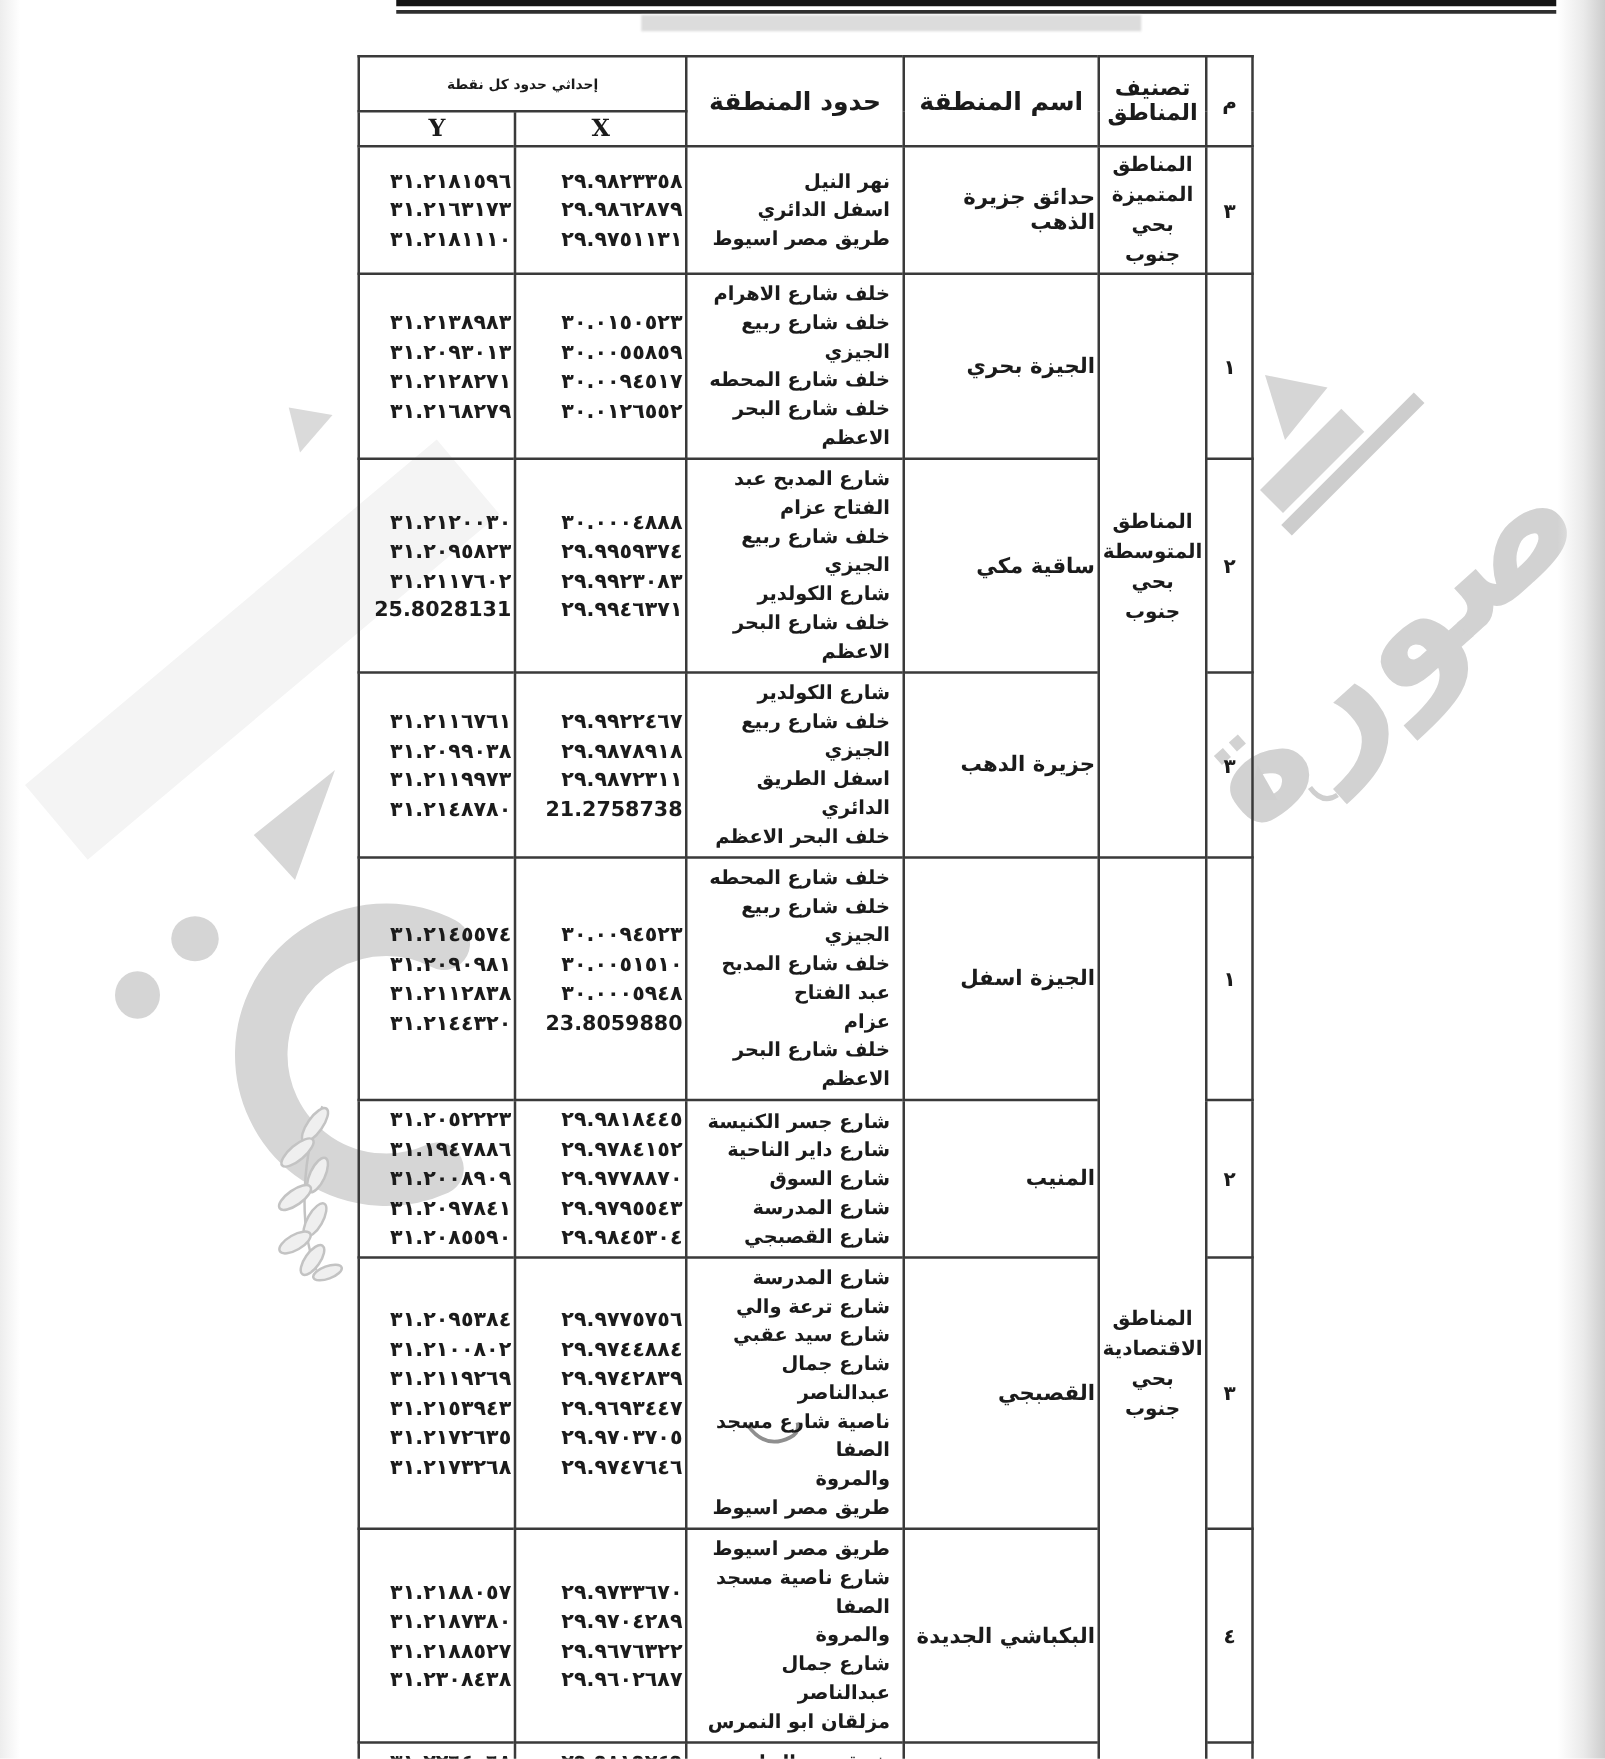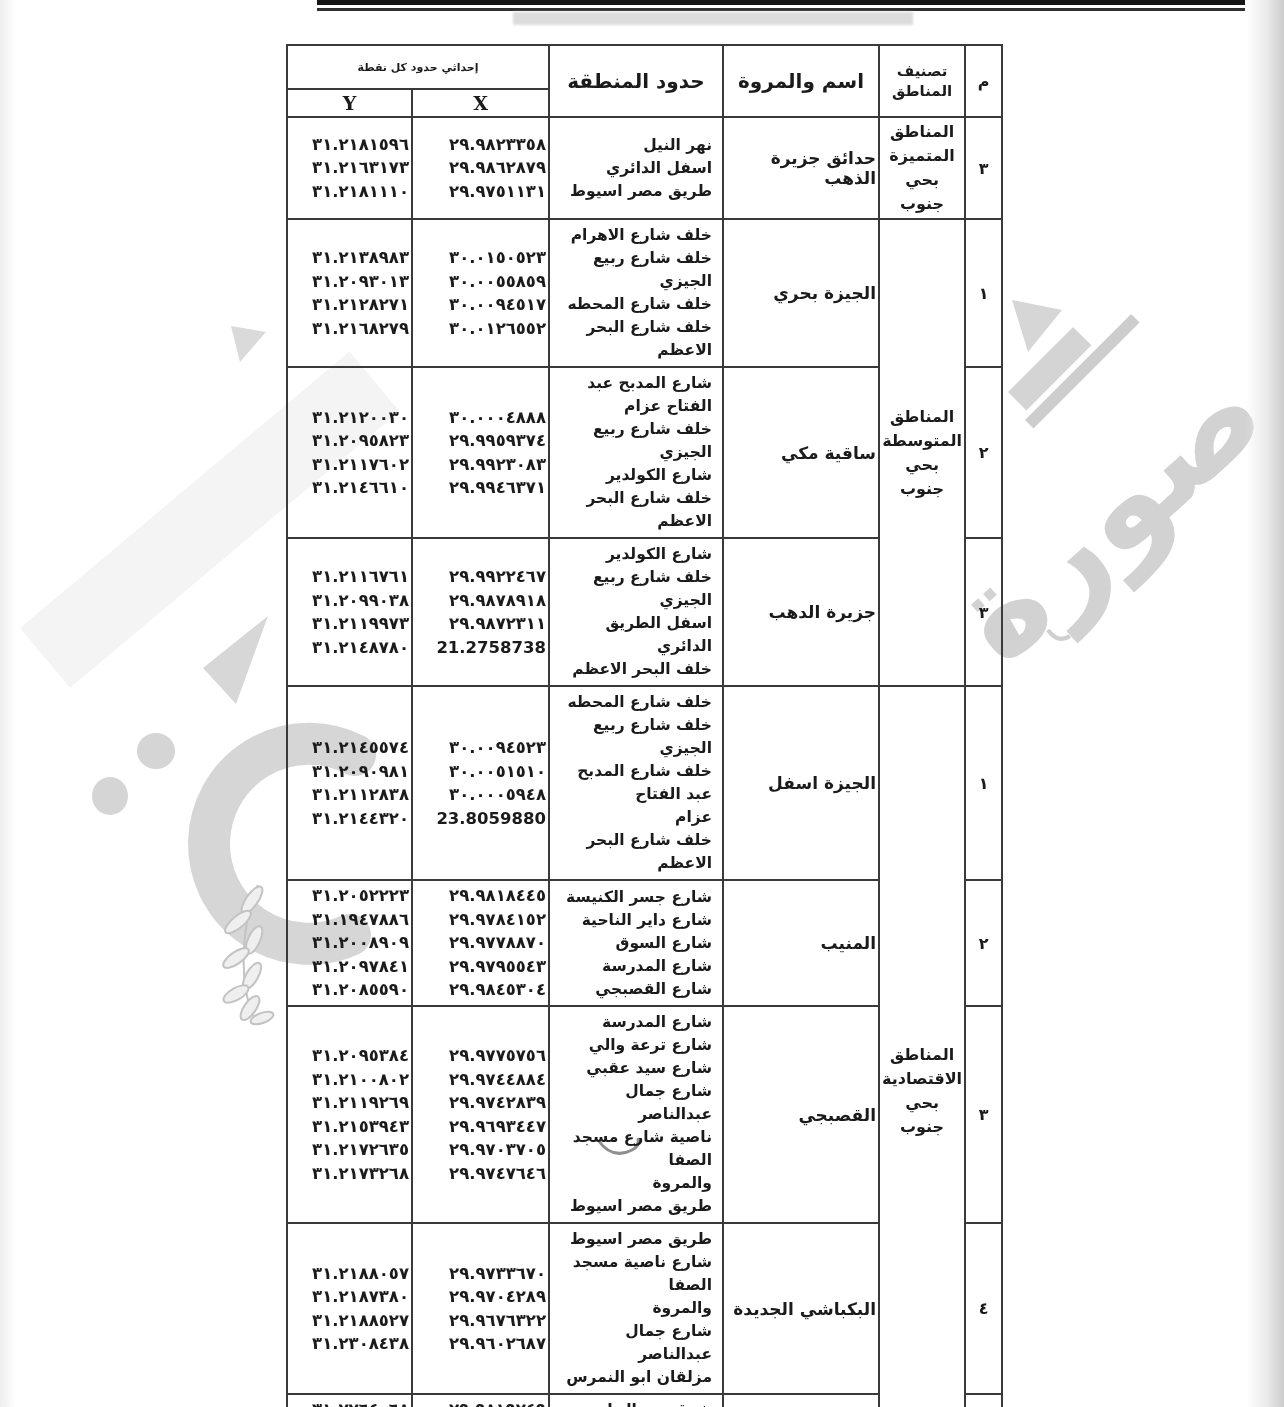--- a/index.html
+++ b/index.html
@@ -19,21 +19,21 @@
   .wm{position:absolute;left:0;top:0;z-index:1;}
   
   .tablewrap{position:absolute;left:286px;top:44px;z-index:2;}
   table{border-collapse:collapse;table-layout:fixed;direction:rtl;background:transparent;}
   td,th{border:2px solid #3a3a3a;vertical-align:middle;color:#1b1b1b;font-weight:700;
         padding:2px;overflow:hidden;background:transparent;}
   th{font-size:20px;}
   .ml{white-space:pre-line;}
   .hcoords{font-size:11px;}
   .xy{font-family:"DejaVu Serif",serif;font-size:19px;}
-  .hcls{font-size:15px;line-height:20px;}
+  .hcls{font-size:18px;line-height:20px;}
   .hno{font-size:16px;}
   .num{text-align:center;font-size:16px;}
   .cls{text-align:center;font-size:16px;line-height:24px;}
   .name{text-align:right;font-size:17px;}
   .bounds{text-align:right;padding:4px 10px 4px 4px;font-size:15.5px;line-height:23px;margin-top:12px;}
   .coord{text-align:right;font-size:16.5px;line-height:23.5px;direction:ltr;letter-spacing:0.5px;}
   th,td{ -webkit-font-smoothing:antialiased; }
 </style>
 </head>
 <body>
@@ -92,21 +92,21 @@
         <col style="width:156px">
     <col style="width:174px">
         <col style="width:137px">
         <col style="width:125px">
   </colgroup>
   <tbody>
         <tr style="height:44px">
     <th rowspan="2" class="hno">م</th>
     <th rowspan="2" class="hcls ml">تصنيف
 المناطق</th>
-    <th rowspan="2">اسم والمروة</th>
+    <th rowspan="2">اسم المنطقة</th>
     <th rowspan="2">حدود المنطقة</th>
     <th colspan="2" class="hcoords">إحداثي حدود كل نقطة</th>
   </tr>
   <tr style="height:26px">
     <th class="xy">X</th>
     <th class="xy">Y</th>
   </tr>
 
   <tr style="height:98px">
     <td class="num">٣</td>
@@ -153,21 +153,21 @@
 خلف شارع ربيع الجيزي
 شارع الكولدير
 خلف شارع البحر الاعظم</td>
     <td class="coord ml">٣٠.٠٠٠٤٨٨٨
 ٢٩.٩٩٥٩٣٧٤
 ٢٩.٩٩٢٣٠٨٣
 ٢٩.٩٩٤٦٣٧١</td>
     <td class="coord ml">٣١.٢١٢٠٠٣٠
 ٣١.٢٠٩٥٨٢٣
 ٣١.٢١١٧٦٠٢
-٣١.٢١٤٦٦١٠</td>
+25.8028131</td>
   </tr>
   <tr style="height:104px">
     <td class="num">٣</td>
     <td class="name">جزيرة الدهب</td>
     <td class="bounds ml">شارع الكولدير
 خلف شارع ربيع الجيزي
 اسفل الطريق الدائري
 خلف البحر الاعظم</td>
     <td class="coord ml">٢٩.٩٩٢٢٤٦٧
 ٢٩.٩٨٧٨٩١٨

